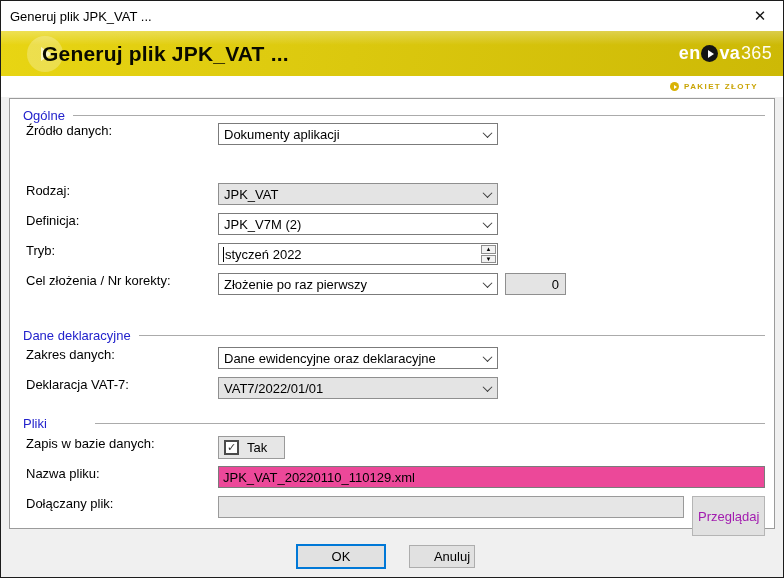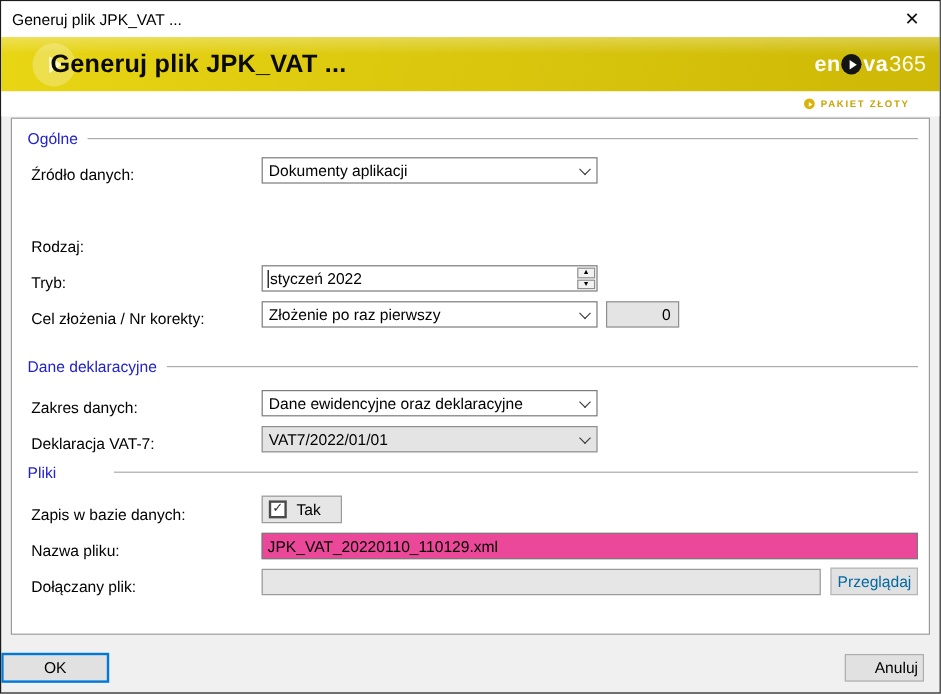--- a/index.html
+++ b/index.html
@@ -85,21 +85,21 @@
     position:absolute; left:8px; right:8px; top:97px; height:431px;
     background:#fff; border:1px solid #9b9b9b; padding:6px 9px 0 7px;
   }
   .sect { display:flex; align-items:center; height:16px; }
   .sect.s1 { margin-top:2px; }
   .sect.s2 { margin-top:24px; margin-bottom:4px; }
   .sect.s3 { margin-top:8px; margin-bottom:5px;gap:40px; }
   .sect .stitle { color:#2222cc; font-size:13px; padding:0 8px 0 6px; white-space:nowrap; }
   .sect .sline { flex:1; height:1px; background:#ababab; }
 
-  .frow { display:flex; align-items:flex-end; height:30px; padding-left:9px; }
+  .frow { display:flex; align-items:flex-start; height:30px; padding-left:9px; }
   .flabel { width:192px; font-size:13px; color:#000; flex:0 0 192px; }
 
   .combo {
     width:280px; height:22px; background:#fff; border:1px solid #7b7b7b;
     display:flex; align-items:center; padding-left:5px; font-size:13px; color:#000;
   }
   .combo.disabled { background:#e4e4e4; border-color:#8f8f8f; }
   .chev-box { margin-left:auto; width:19px; display:flex; align-items:center; justify-content:center; }
   .chev {
     width:7px; height:7px; border-right:1.4px solid #3c3c3c; border-bottom:1.4px solid #3c3c3c;
@@ -137,28 +137,28 @@
   .check-label { font-size:13px; color:#000; }
 
   .textinput {
     width:560px; height:22px; background:#ec4899; border:1px solid #7b7b7b;
     font-size:13px; color:#000; padding-left:4px; font-family:"Liberation Sans", sans-serif;
     outline:none;
   }
   .textinput.disabled { width:469px; background:#e6e6e6; border-color:#9a9a9a; }
 
   .browse-btn {
-    margin-left:8px; width:73px; height:23px; background:#e1e1e1; border:1px solid #b5b5b5;
-    color:#0369a1; font-size:13px; display:flex; align-items:center; justify-content:center;
+    margin-left:8px; width:73px; height:40px; background:#e1e1e1; border:1px solid #b5b5b5;
+    color:#a21caf; font-size:13px; display:flex; align-items:center; justify-content:center;
   }
 
   
   .footer {
     position:absolute; left:0; right:0; bottom:0; height:44px;
-    display:flex; align-items:center; justify-content:space-between; padding-top:3px;
+    display:flex; align-items:center; justify-content:center; padding-top:3px;
   }
   .btn {
     height:23px; background:#e1e1e1; border:1px solid #adadad; color:#000;
     font-size:13px; display:flex; align-items:center; justify-content:center;
   }
   .btn.ok { width:90px; height:25px; border:2px solid #0078d7; margin-right:23px; }
   .btn.cancel { width:66px; margin-right:13px;padding-left:20px; }
 </style>
 </head>
 <body>
@@ -211,22 +211,37 @@
             <i class="chev"></i>
           </span>
       </div>
     </div>
 
     <div class="frow">
     </div>
 
     <div class="frow">
       <span class="flabel">Rodzaj:</span>
-    </div>
-
+      <div class="combo disabled">
+        <span>JPK_VAT</span>
+        <span class="chev-box">
+            <i class="chev"></i>
+          </span>
+      </div>
+    </div>
+
+    <div class="frow">
+      <span class="flabel">Definicja:</span>
+      <div class="combo">
+        <span>JPK_V7M (2)</span>
+        <span class="chev-box">
+            <i class="chev"></i>
+          </span>
+      </div>
+    </div>
 
     <div class="frow">
       <span class="flabel">Tryb:</span>
       <div class="spinfield">
         <span class="caret"></span>
         <span>styczeń 2022</span>
         <span class="spin-btns">
           <span class="spin-btn">▲</span>
           <span class="spin-btn">▼</span>
         </span>

